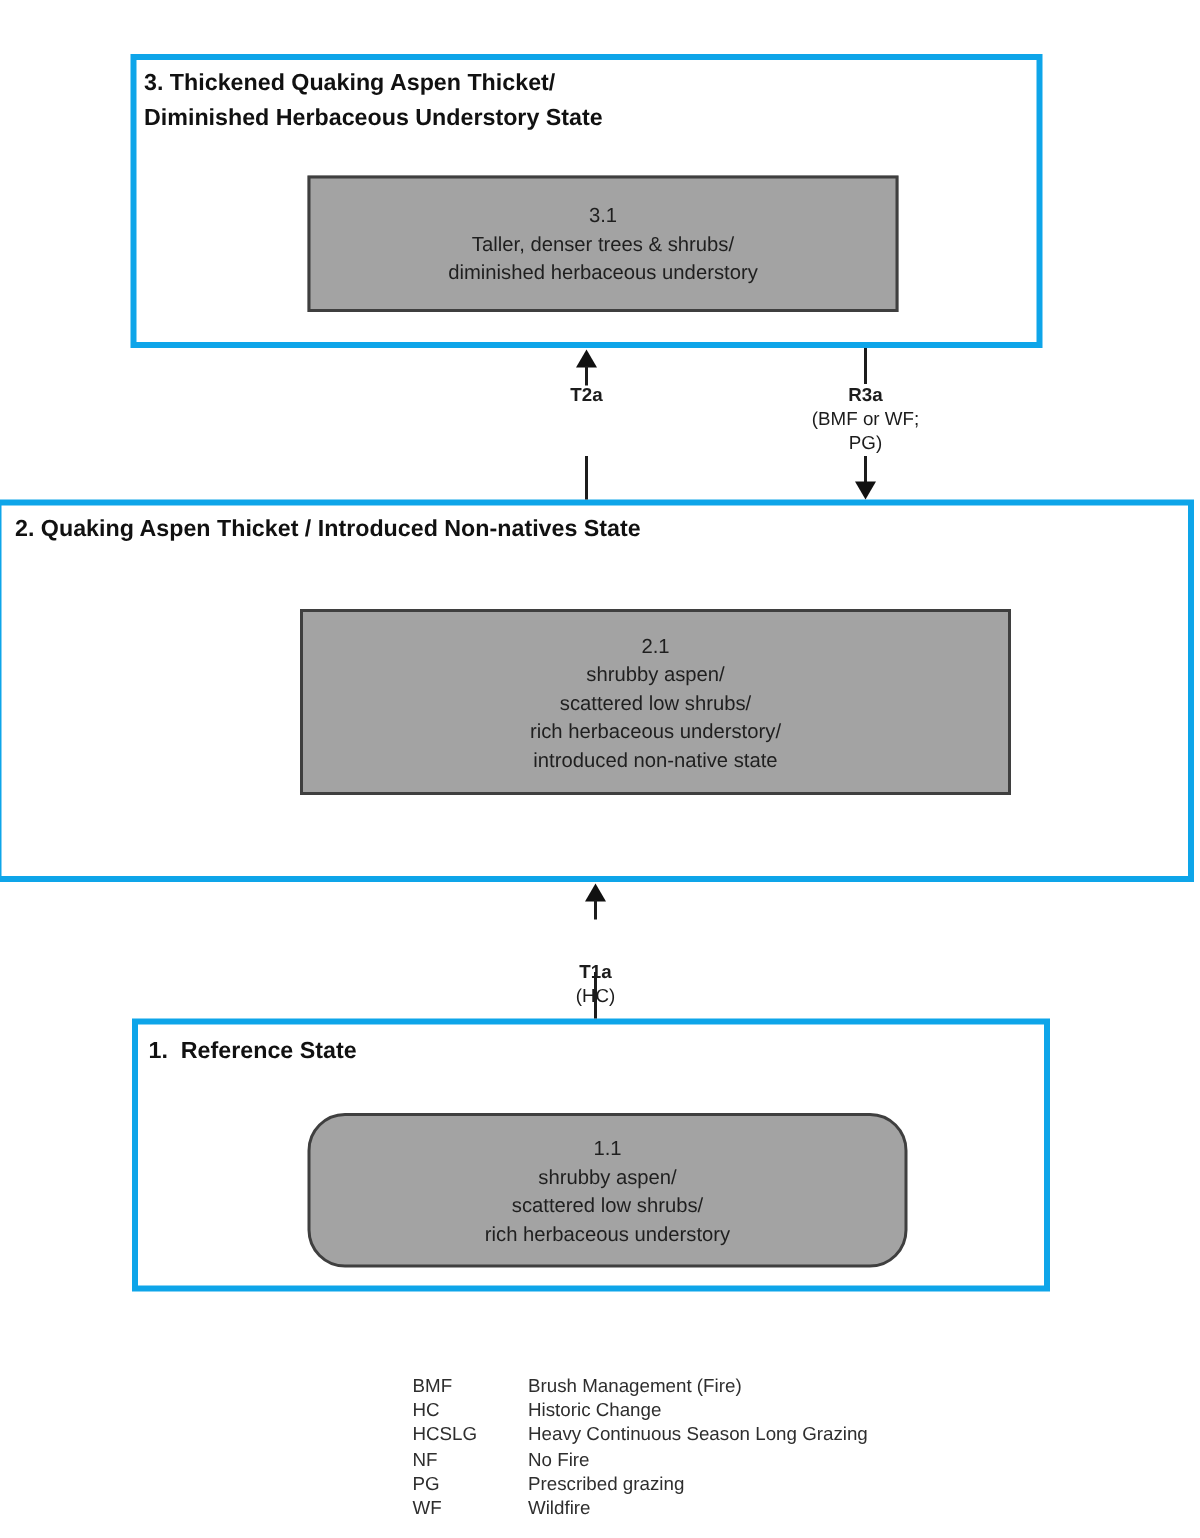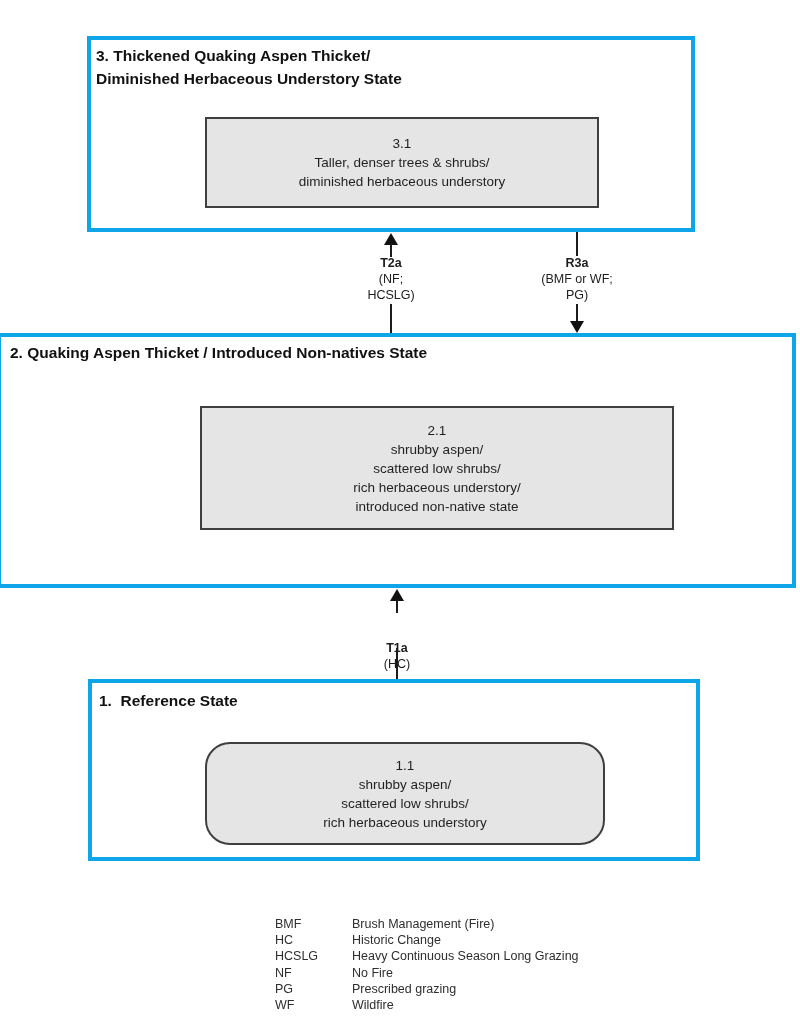--- a/index.html
+++ b/index.html
@@ -30,21 +30,21 @@
     font-size: 15.5px;
     font-weight: bold;
     line-height: 23px;
     white-space: pre-line;
     color: #111111;
   }
   .community {
     position: absolute;
     box-sizing: border-box;
     border: 2px solid #3f3f3f;
-    background: #e5e5e5;
+    background: #a3a3a3;
     display: flex;
     align-items: center;
     justify-content: center;
     text-align: center;
   }
   .community-text {
     font-size: 13.5px;
     line-height: 19px;
     white-space: pre-line;
     color: #1f1f1f;
@@ -139,22 +139,20 @@
 scattered low shrubs/
 rich herbaceous understory</div>
     </div>
   </div>
 
   <div>
     <div class="arrow-head up" style="left:384px; top:233px;"></div>
     <div class="shaft" style="left:390px; top:244px; height:13px;"></div>
     <div class="transition-label" style="left:331px; top:255px;">
       <span class="transition-code">T2a</span>
-      <span class="transition-causes">(NF;
-HCSLG)</span>
     </div>
     <div class="shaft" style="left:390px; top:304px; height:29px;"></div>
   </div>
 
   <div>
     <div class="shaft" style="left:576px; top:232px; height:24px;"></div>
     <div class="transition-label" style="left:517px; top:255px;">
       <span class="transition-code">R3a</span>
       <span class="transition-causes">(BMF or WF;
 PG)</span>

